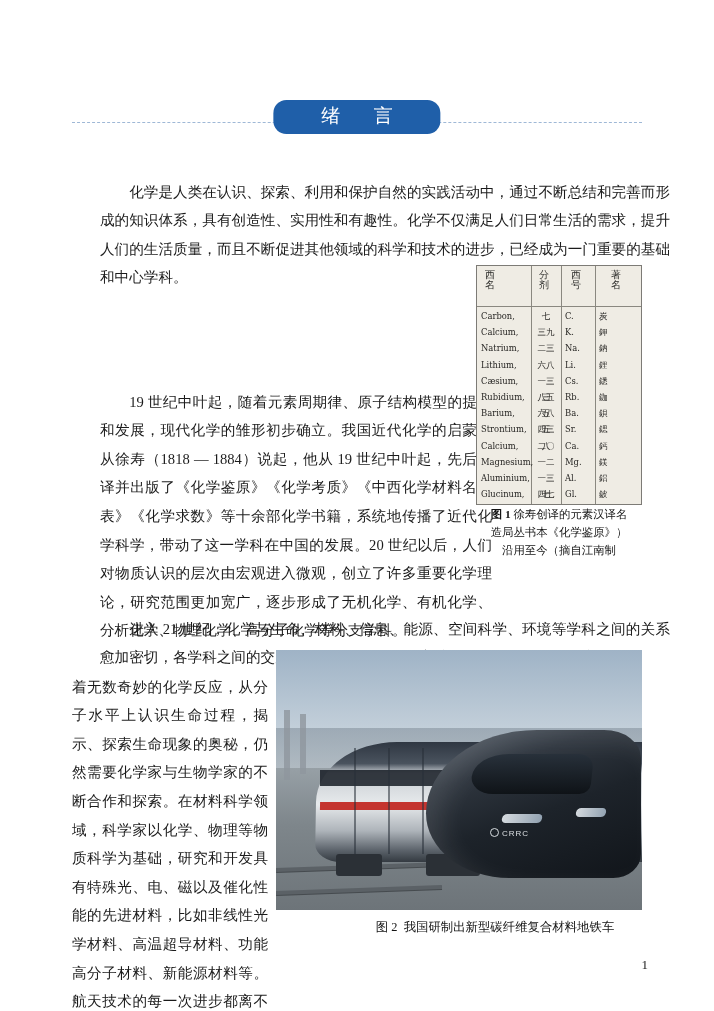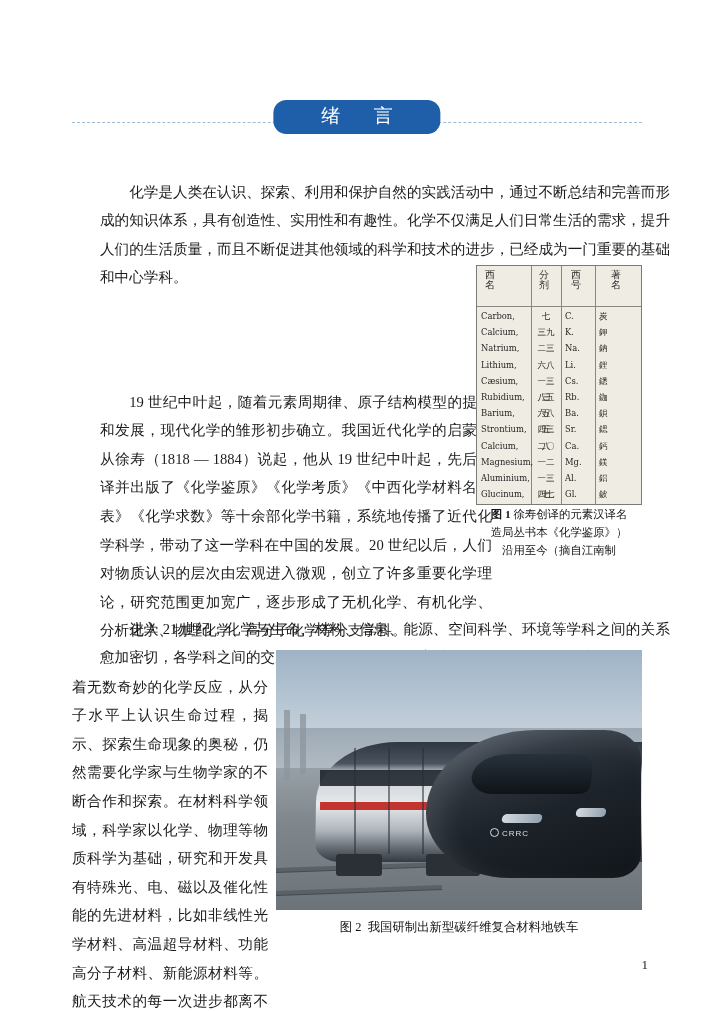--- a/index.html
+++ b/index.html
@@ -204,21 +204,21 @@
   }
   .fig1-cap-line {
     display: block;
   }
 
   
   .fig2-wrap {
     position: absolute;
     left: 276px;
     top: 650px;
-    width: 366px;
+    width: 438px;
   }
   .fig2-img {
     width: 366px;
     height: 260px;
     position: relative;
     overflow: hidden;
     background: linear-gradient(#b9c6d2 0%, #cdd6de 45%, #9aa3a9 46%, #8d9499 100%);
   }
   .sky {
     position: absolute;

